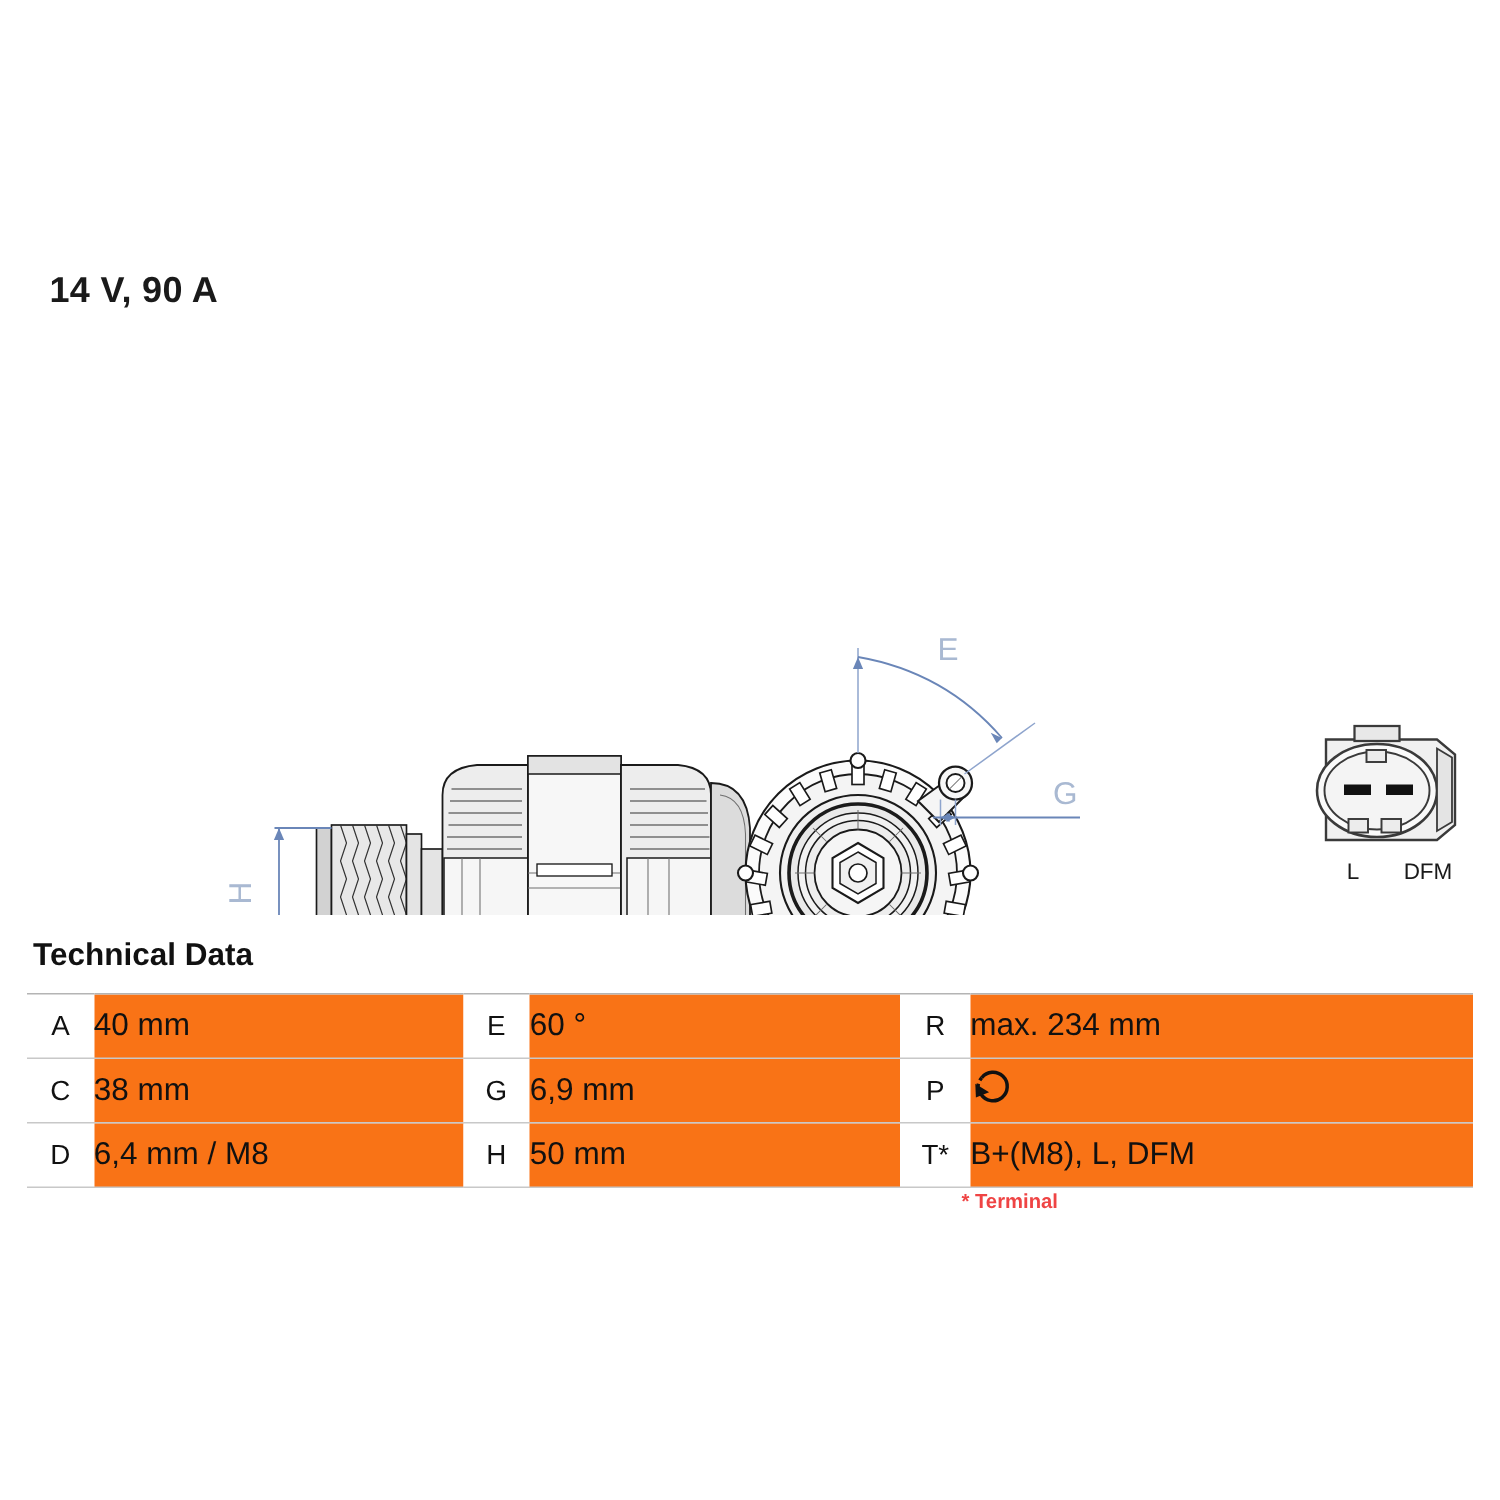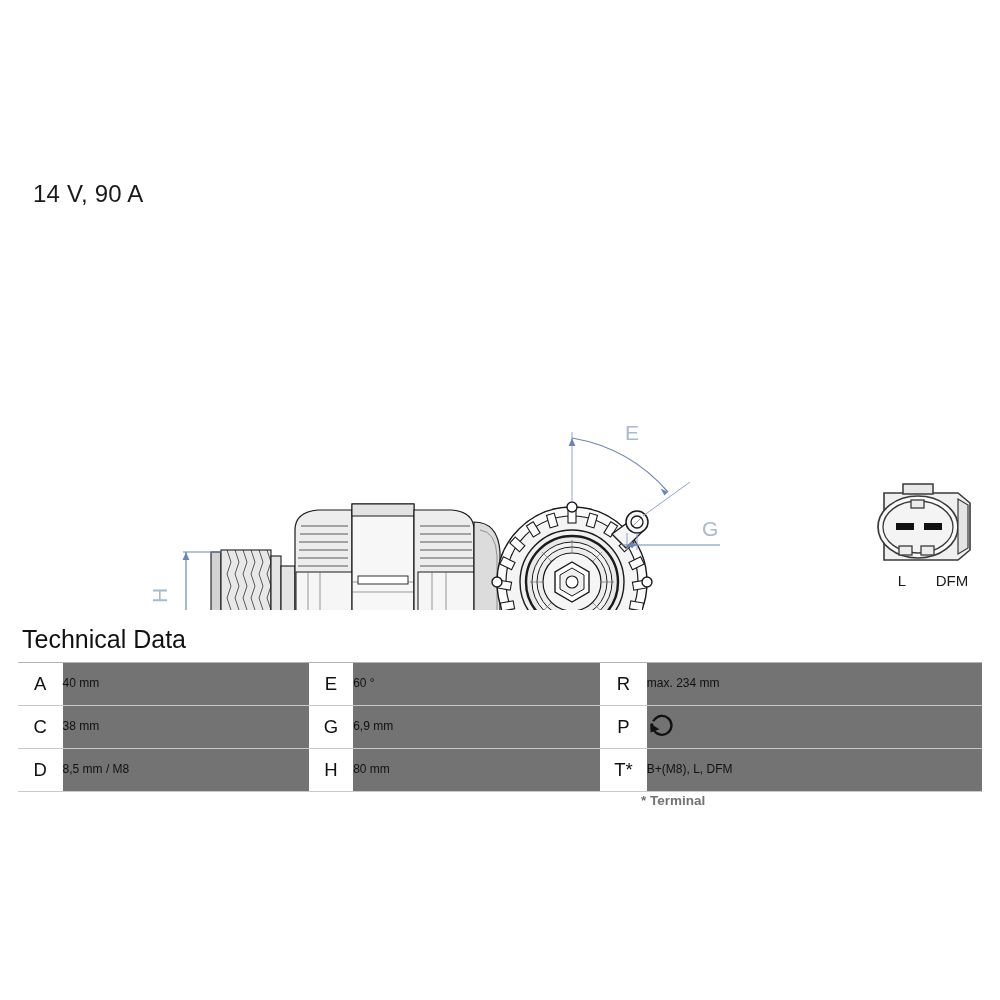--- a/index.html
+++ b/index.html
@@ -15,43 +15,43 @@
     color: #1a1a1a;
     overflow: hidden;
   }
 
   
   #page-title {
     position: absolute;
     left: 33px;
     top: 180px;
     font-size: 24px;
-    font-weight: 400;
+    font-weight: 700;
     letter-spacing: 0.2px;
     color: #1a1a1a;
     white-space: nowrap;
   }
 
   
   #drawings {
     position: absolute;
     left: 0;
     top: 200px;
     width: 1000px;
     height: 410px;
   }
   #drawings svg { display: block; }
 
   
   #tech-heading {
     position: absolute;
     left: 22px;
     top: 625px;
-    font-size: 25px;
-    font-weight: normal;
+    font-size: 21px;
+    font-weight: bold;
     color: #111111;
     white-space: nowrap;
   }
 
   
   #tech-table {
     position: absolute;
     left: 18px;
     top: 662px;
     width: 964px;
@@ -69,43 +69,43 @@
   }
   #tech-table tr:first-child td { border-top: 1px solid #b4b4b4; }
   .k {
     background: #ffffff;
     width: 44px;
     text-align: center;
     color: #111;
     font-size: 18.5px;
   }
   .v {
-    background: #737373;
+    background: #f97316;
     color: #111;
     padding-left: 10px;
-    font-size: 12px;
+    font-size: 21px;
   }
   .col-a { width: 44px; }
   .col-av { width: 243px; }
   .col-b { width: 44px; }
   .col-bv { width: 244px; }
   .col-c { width: 46px; }
   .col-cv { width: 331px; }
 
   
   .rot-icon { display: inline-block; vertical-align: middle; }
 
   
   #footnote {
     position: absolute;
     left: 641px;
     top: 793px;
     font-size: 13.5px;
     font-weight: bold;
-    color: #737373;
+    color: #ef4444;
     white-space: nowrap;
   }
 
   
   .dim      { stroke: #6a86b8; stroke-width: 1.2; fill: none; }
   .dimthin  { stroke: #8ea4cd; stroke-width: 1; fill: none; }
   .dimfill  { fill: #6a86b8; }
   .dimlabel { fill: #a9b9d2; font-family: "Liberation Sans", sans-serif; font-size: 21px; }
   .ln       { stroke: #1a1a1a; stroke-width: 1.1; fill: none; }
   .lnthin   { stroke: #333333; stroke-width: 0.8; fill: none; }
@@ -400,22 +400,22 @@
           <svg width="34" height="30" viewBox="0 0 34 30" xmlns="http://www.w3.org/2000/svg">
             <path d="M7.5 9.5 A9.5 9.5 0 1 1 7 20.5" fill="none" stroke="#111111" stroke-width="2.3"></path>
             <path d="M7.5 9.5 A9.5 9.5 0 0 0 5 16" fill="none" stroke="#111111" stroke-width="2.3" stroke-dasharray="2.2 2.4"></path>
             <polygon points="3.2,13.5 12.4,19.2 3.6,22.6" fill="#111111"></polygon>
           </svg>
         </span>
       </td>
     </tr>
     <tr>
       <td class="k">D</td>
-      <td class="v">8,5 mm / M8</td>
+      <td class="v">6,4 mm / M8</td>
       <td class="k">H</td>
-      <td class="v">80 mm</td>
+      <td class="v">50 mm</td>
       <td class="k">T*</td>
       <td class="v">B+(M8), L, DFM</td>
     </tr>
   </tbody>
 </table>
 
 <div id="footnote">* Terminal</div>
 
 </body></html>

